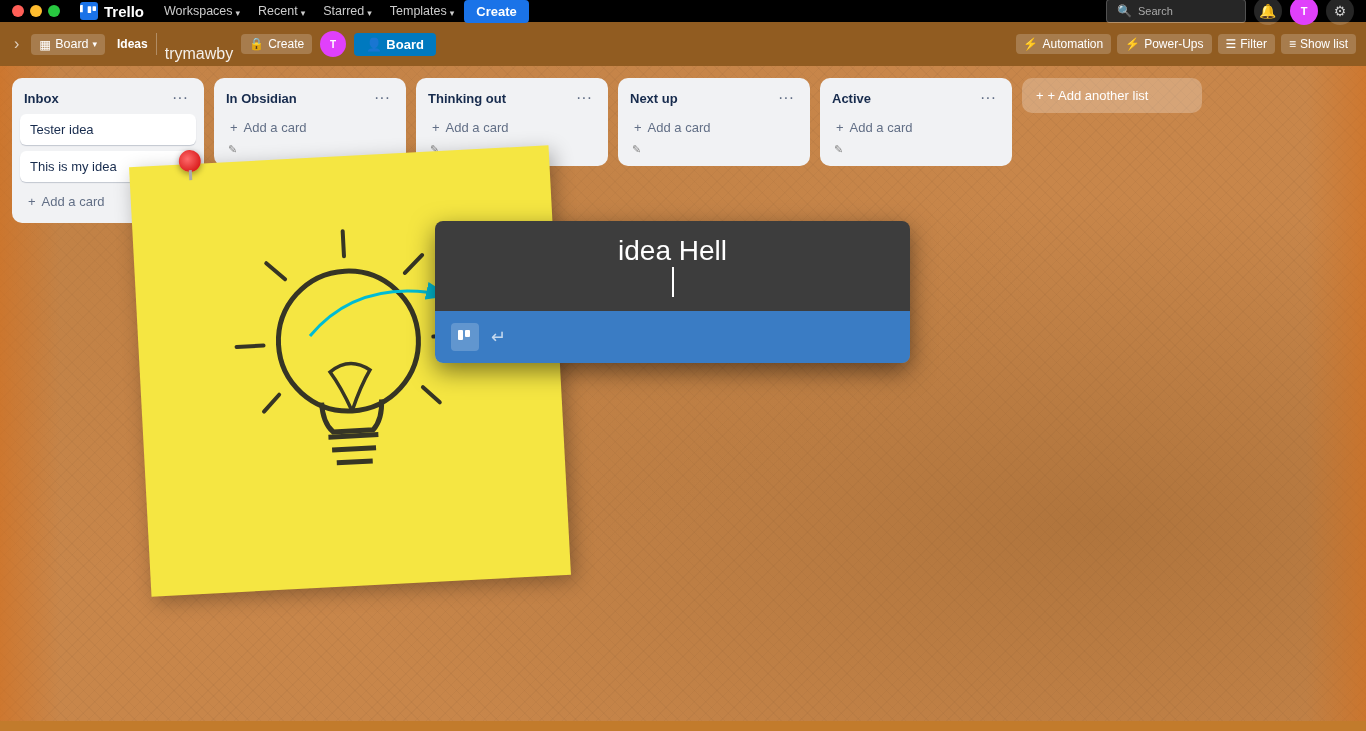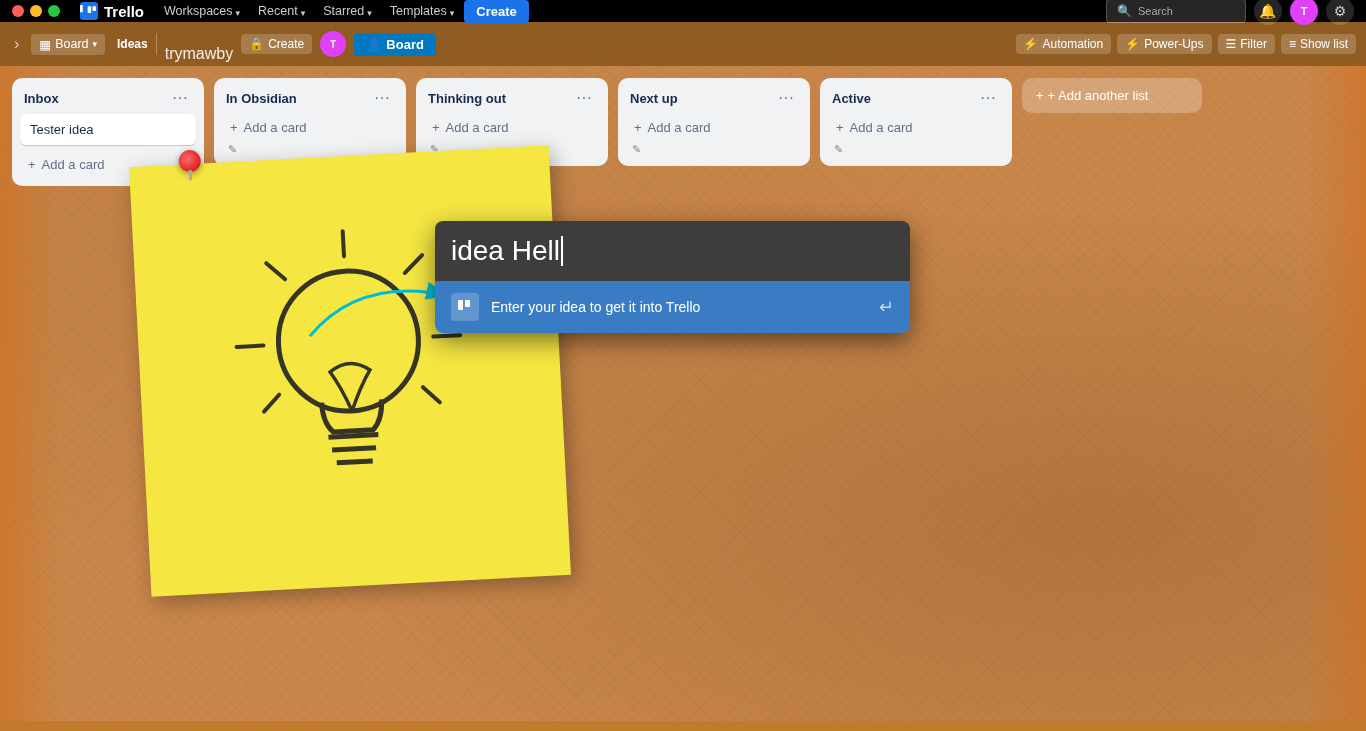--- a/index.html
+++ b/index.html
@@ -407,20 +407,21 @@
       z-index: 10;
       border-radius: 8px;
       overflow: hidden;
       box-shadow: 0 8px 24px rgba(0,0,0,0.5);
     }
     .input-popup-input {
       background: #3d3d3d;
       padding: 14px 16px;
       display: flex;
       align-items: center;
+      flex-direction: column;
     }
     .cursor-blink {
       display: inline-block;
       width: 2px;
       height: 30px;
       background: white;
       margin-left: 1px;
       vertical-align: middle;
     }
 
@@ -569,20 +570,21 @@
   <div class="side-gradient-right"></div>
 
   <div class="lists-container">
 
     <div class="list">
       <div class="list-header">
         <span class="list-title">Inbox</span>
         <span class="list-menu-btn">···</span>
       </div>
       <div class="card">Tester idea</div>
+      <div class="card">This is my idea</div>
       <button class="add-card-btn">
         <span>+</span>
         <span>Add a card</span>
       </button>
 
     </div>
 
     <div class="list">
       <div class="list-header">
         <span class="list-title">In Obsidian</span>
@@ -678,18 +680,17 @@
       <span style="color:white;font-size:28px;font-weight:400">idea Hell</span>
       <span class="cursor-blink"></span>
     </div>
     <div class="input-popup-suggestion">
       <div class="suggestion-icon">
         <svg width="16" height="16" viewBox="0 0 16 16" fill="none">
           <rect x="1" y="1" width="5" height="10" rx="1" fill="white"></rect>
           <rect x="8" y="1" width="5" height="7" rx="1" fill="white"></rect>
         </svg>
       </div>
-      <span class="suggestion-text">Enter your idea to get it into Trello</span>
       <span class="suggestion-enter">↵</span>
     </div>
   </div>
 
 </div>
 
 </body></html>

